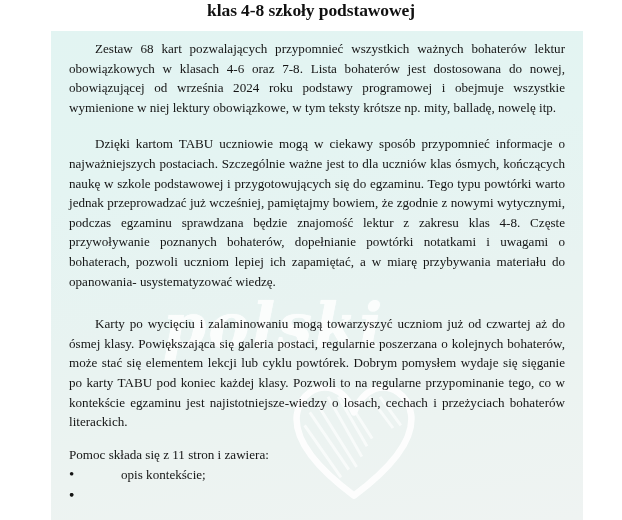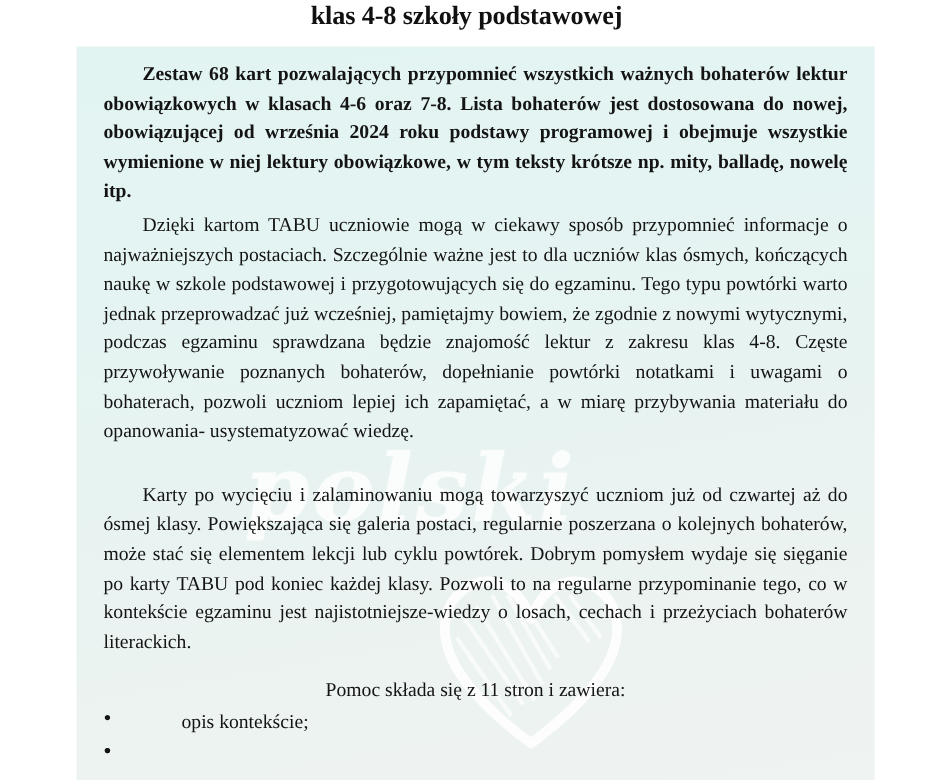--- a/index.html
+++ b/index.html
@@ -95,28 +95,28 @@
     color: #141414;
   }
   .para {
     margin: 0 0 14px 0;
     text-align: justify;
     text-indent: 26px;
     hyphens: none;
   }
   .para:last-of-type { margin-bottom: 0; }
 
-  .p1 { margin-bottom: 3px; font-weight: bold; }
+  .p1 { margin-bottom: 17px; }
   .p2 { margin-bottom: 23px; }
   .p3 { margin-bottom: 13px; }
 
   .list-intro {
     margin: 0 0 1px 0;
     text-indent: 0;
-    text-align: center;
+    text-align: left;
   }
 
   .bullet-list {
     list-style: none;
     margin: 0;
     padding: 0;
   }
   .bullet-list li {
     position: relative;
     padding-left: 52px;

